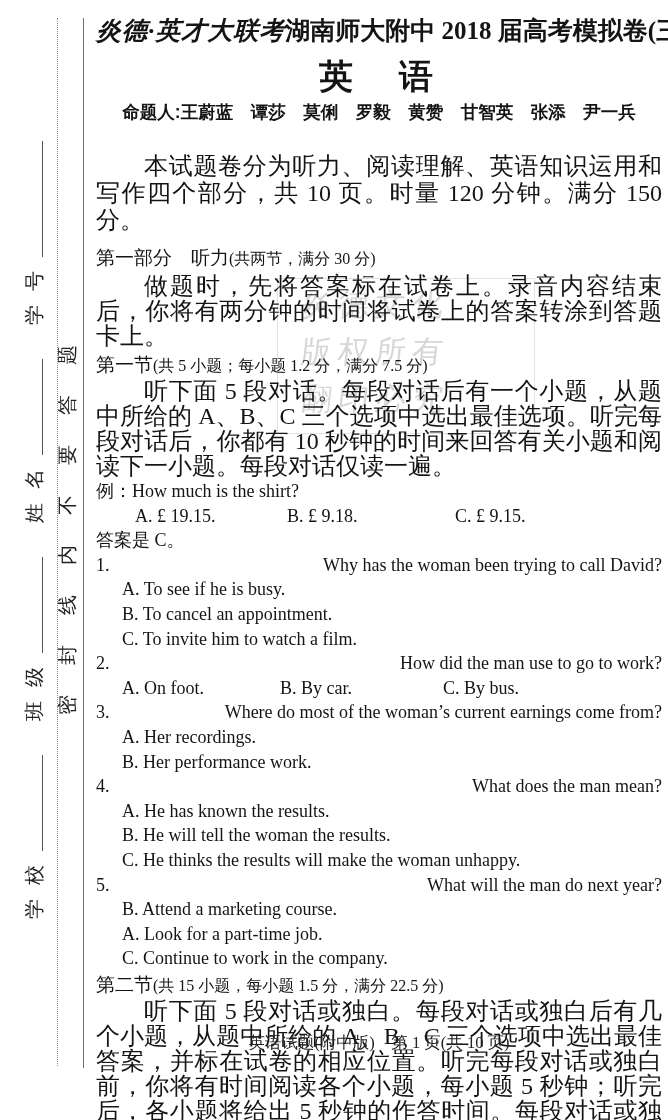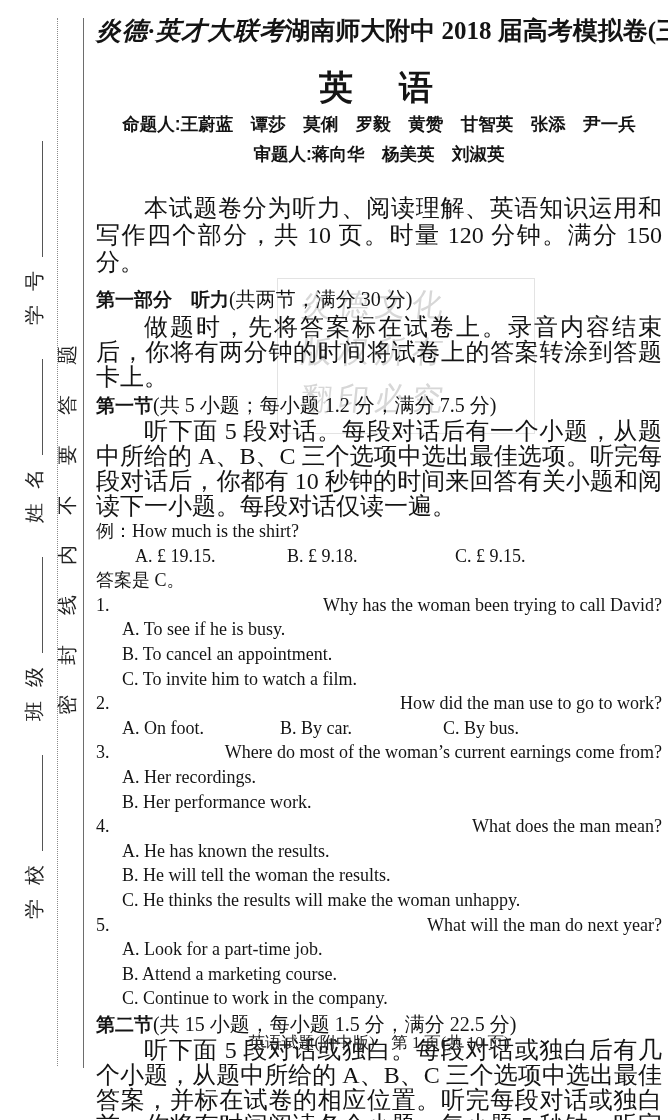--- a/index.html
+++ b/index.html
@@ -53,38 +53,38 @@
   }
   
   .main { position:absolute; left:96px; top:14px; width:566px; z-index:1; }
   .doc-title {
     text-align:center; font-size:25px; line-height:34px; font-weight:bold;
     white-space:nowrap;
   }
   .brand { font-style:italic; letter-spacing:1px; }
   .subject {
     text-align:center; font-size:34px; line-height:40px; font-weight:bold;
-    letter-spacing:6px; margin-top:20px;
-    font-family:Liberation Serif, serif;
+    letter-spacing:6px; margin-top:8px;
+    font-family:Liberation Sans, sans-serif;
   }
   .byline {
     text-align:center; font-weight:bold; font-size:17.5px; line-height:30px;
     font-family:"Liberation Sans","DejaVu Sans",sans-serif; white-space:nowrap;
   }
   .byline.first { margin-top:1px; }
   .para {
     margin:0; text-indent:2em; text-align:justify;
     font-size:24px; line-height:25px;
   }
   .intro { margin-top:26px; line-height:27px; }
   .sec-head { font-size:19px; line-height:27px; white-space:nowrap; }
   .part-head { margin-top:8px; line-height:31px; }
   .sec1-head { margin-top:2px; }
-  .hb { font-weight:bold; font-family:"Liberation Sans","DejaVu Sans",sans-serif; }
-  .hn { font-size:20px; }
+  .hb { font-weight:normal; font-family:"Liberation Sans","DejaVu Sans",sans-serif; }
+  .hn { font-size:16px; }
   .line { font-size:18px; line-height:24.6px; }
   .q { font-size:18px; line-height:24.6px; }
   .q-stem { display:flex; }
   .qnum { width:26px; flex:none; }
   .qtext { flex:1;text-align:right; }
   .opt { padding-left:26px; }
   .opt-row { display:flex; padding-left:26px; }
   .opt-row .c1 { width:158px; flex:none; }
   .opt-row .c2 { width:163px; flex:none; }
   .opt-row.ex { padding-left:39px; }
@@ -124,21 +124,20 @@
 <div class="seal-col">密封线内不要答题</div>
 <div class="rule-dotted"></div>
 <div class="rule-solid"></div>
 
 <div class="main">
   <div class="doc-title">
     <span class="brand">炎德·英才大联考</span><span>湖南师大附中 2018 届高考模拟卷(三)</span>
   </div>
   <div class="subject">英　语</div>
   <div class="byline first">命题人:王蔚蓝　谭莎　莫俐　罗毅　黄赞　甘智英　张添　尹一兵</div>
-  <div class="byline">审题人:蒋向华　杨美英　刘淑英</div>
 
   <p class="para intro">本试题卷分为听力、阅读理解、英语知识运用和写作四个部分，共 10 页。时量 120 分钟。满分 150 分。</p>
 
   <div class="sec-head part-head">
     <span class="hb">第一部分　听力</span><span class="hn">(共两节，满分 30 分)</span>
   </div>
   <p class="para">做题时，先将答案标在试卷上。录音内容结束后，你将有两分钟的时间将试卷上的答案转涂到答题卡上。</p>
 
   <div class="sec-head sec1-head">
     <span class="hb">第一节</span><span class="hn">(共 5 小题；每小题 1.2 分，满分 7.5 分)</span>
@@ -192,22 +191,22 @@
     <div class="opt">A. He has known the results.</div>
     <div class="opt">B. He will tell the woman the results.</div>
     <div class="opt">C. He thinks the results will make the woman unhappy.</div>
   </div>
 
   <div class="q">
     <div class="q-stem">
       <span class="qnum">5.</span>
       <span class="qtext">What will the man do next year?</span>
     </div>
+    <div class="opt">B. Attend a marketing course.</div>
     <div class="opt">A. Look for a part-time job.</div>
-    <div class="opt">B. Attend a marketing course.</div>
     <div class="opt">C. Continue to work in the company.</div>
   </div>
 
   <div class="sec-head">
     <span class="hb">第二节</span><span class="hn">(共 15 小题，每小题 1.5 分，满分 22.5 分)</span>
   </div>
   <p class="para">听下面 5 段对话或独白。每段对话或独白后有几个小题，从题中所给的 A、B、C 三个选项中选出最佳答案，并标在试卷的相应位置。听完每段对话或独白前，你将有时间阅读各个小题，每小题 5 秒钟；听完后，各小题将给出 5 秒钟的作答时间。每段对话或独白读两遍。</p>
 </div>
 
 <div class="footer">英语试题(附中版)　第 1 页(共 10 页)</div>

